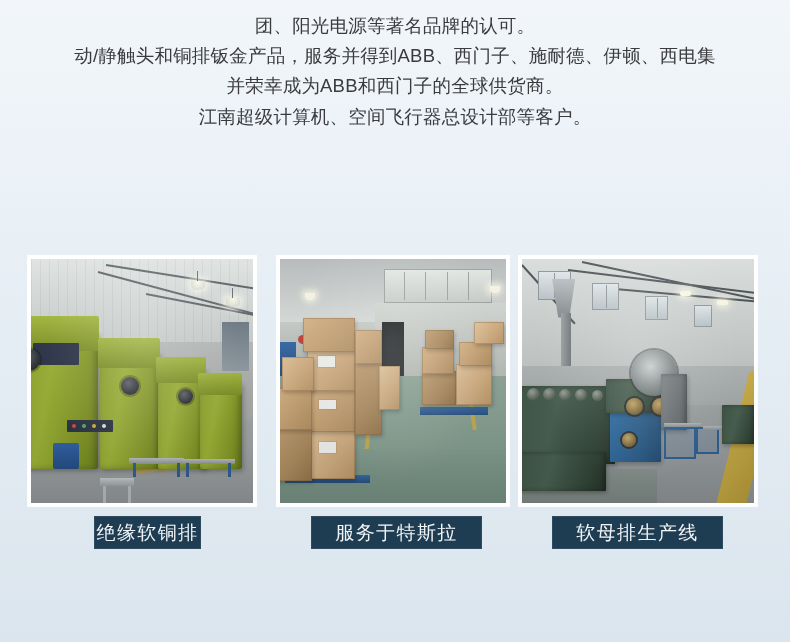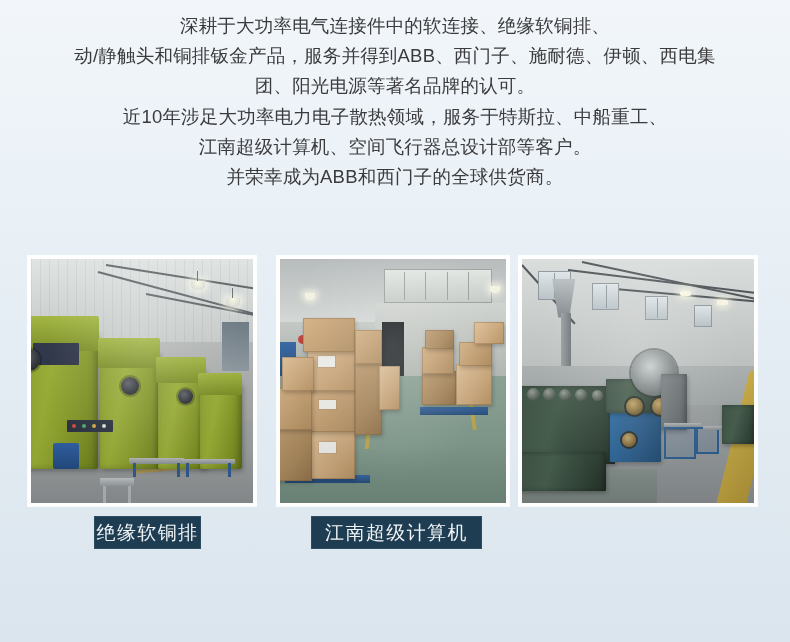--- a/index.html
+++ b/index.html
@@ -295,26 +295,24 @@
   .cap:nth-child(1){ left:94px;  width:107px; }
   .cap:nth-child(2){ left:311px; width:171px; }
   .cap:nth-child(3){ left:552px; width:171px; }
 </style>
 </head>
 <body>
 
 <div id="page">
 
   <div id="intro">
-    <div class="line">深耕于大功率电气连接件中的软连接、绝缘软铜排、</div>
+    <div class="line">团、阳光电源等著名品牌的认可。</div>
     <div class="line">动/静触头和铜排钣金产品，服务并得到ABB、西门子、施耐德、伊顿、西电集</div>
-    <div class="line">团、阳光电源等著名品牌的认可。</div>
-    <div class="line">近10年涉足大功率电力电子散热领域，服务于特斯拉、中船重工、</div>
+    <div class="line">并荣幸成为ABB和西门子的全球供货商。</div>
     <div class="line">江南超级计算机、空间飞行器总设计部等客户。</div>
-    <div class="line">并荣幸成为ABB和西门子的全球供货商。</div>
   </div>
 
   <div id="gallery">
 
     <div class="card">
       <div class="photo p1" aria-label="成型车间 - 绿色冲床排列的车间厂房">
         <div class="roof"></div>
         <div class="wall"></div>
 
         <div class="truss" style="left:30%; top:5%;  width:74%; transform:rotate(15deg);"></div>
@@ -458,16 +456,17 @@
         <div class="frame" style="left:75%; bottom:20%; width:10%; height:11%;"></div>
         <div class="bench" style="left:61%; bottom:31%; width:16%; height:4px;"></div>
         <div class="bench" style="left:78%; bottom:30%; width:15%; height:4px;"></div>
         <div class="mach" style="left:86%; bottom:24%; width:15%; height:16%;"></div>
       </div>
     </div>
   </div>
 
   <div id="captions">
     <div class="cap">绝缘软铜排</div>
-    <div class="cap">江南超级计算机</div>
+    <div class="cap">服务于特斯拉</div>
+    <div class="cap">软母排生产线</div>
   </div>
 
 </div>
 
 </body></html>

